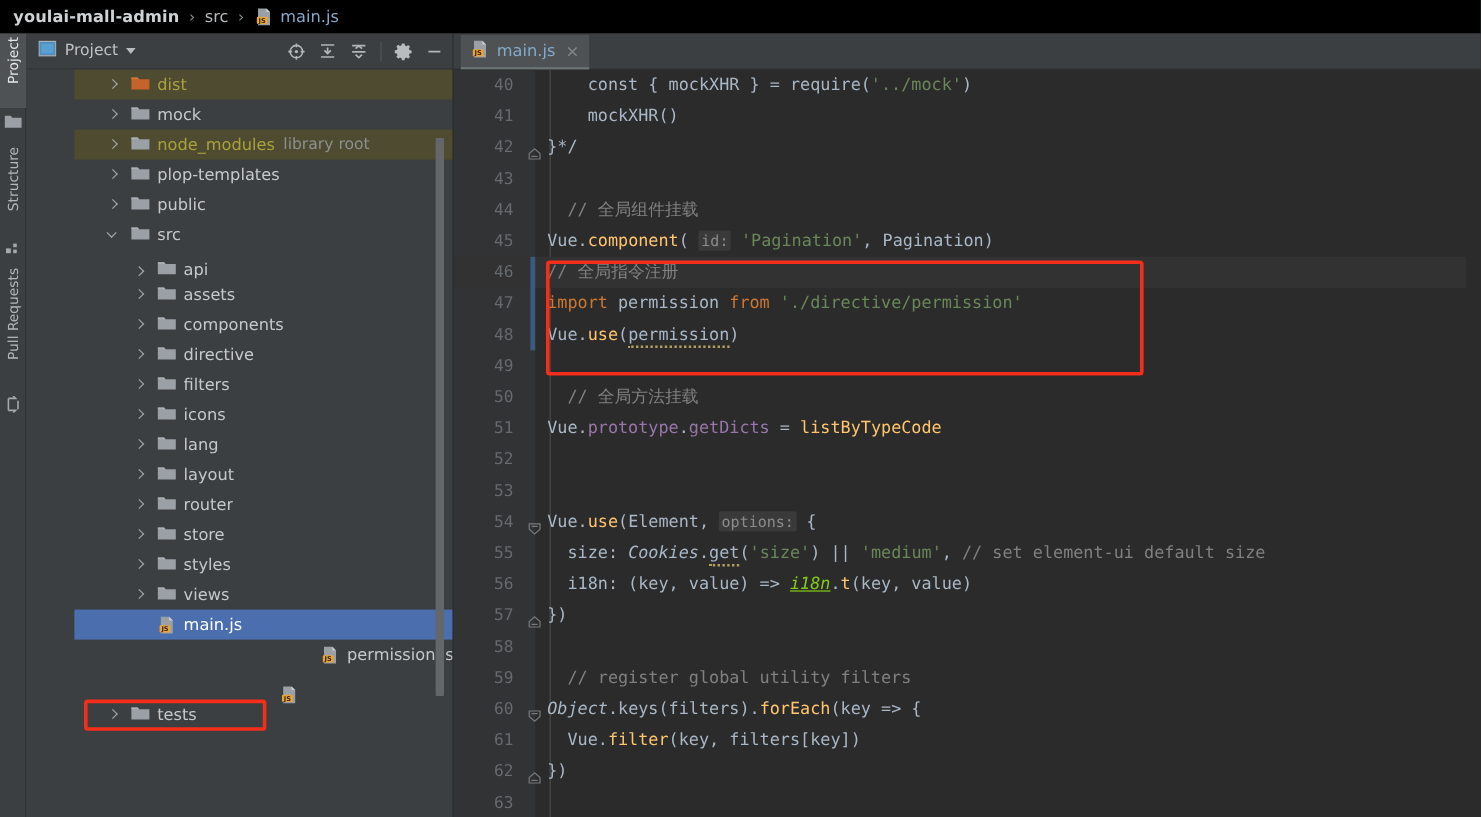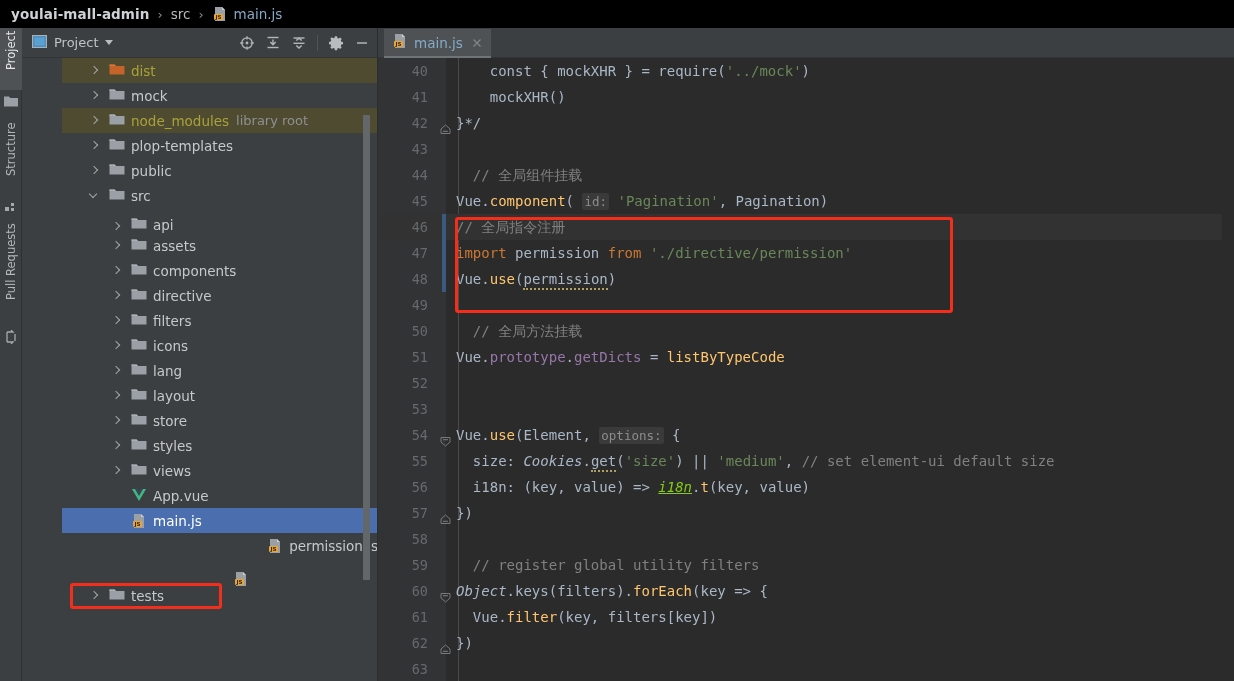--- a/index.html
+++ b/index.html
@@ -369,45 +369,45 @@
                 <path d="M0.5 1.5h5.2l1.3 1.6H0.5z" fill="#aab0b6"></path>
               </svg></span>
             <span class="lbl">layout</span>
           </div>
           <div class="row" style="padding-left: 48px;">
             <span class="arrow " style="margin-right: 8px;"></span>
             <span class="ficon"><svg width="16" height="13" viewBox="0 0 16 13">
                 <path d="M0.5 1.5h5.2l1.3 1.6H15.5v8.4H0.5z" fill="#9aa0a6"></path>
                 <path d="M0.5 1.5h5.2l1.3 1.6H0.5z" fill="#aab0b6"></path>
               </svg></span>
+            <span class="lbl">router</span>
+          </div>
+          <div class="row" style="padding-left: 48px;">
+            <span class="arrow " style="margin-right: 8px;"></span>
+            <span class="ficon"><svg width="16" height="13" viewBox="0 0 16 13">
+                <path d="M0.5 1.5h5.2l1.3 1.6H15.5v8.4H0.5z" fill="#9aa0a6"></path>
+                <path d="M0.5 1.5h5.2l1.3 1.6H0.5z" fill="#aab0b6"></path>
+              </svg></span>
             <span class="lbl">store</span>
           </div>
           <div class="row" style="padding-left: 48px;">
             <span class="arrow " style="margin-right: 8px;"></span>
             <span class="ficon"><svg width="16" height="13" viewBox="0 0 16 13">
                 <path d="M0.5 1.5h5.2l1.3 1.6H15.5v8.4H0.5z" fill="#9aa0a6"></path>
                 <path d="M0.5 1.5h5.2l1.3 1.6H0.5z" fill="#aab0b6"></path>
               </svg></span>
             <span class="lbl">styles</span>
           </div>
           <div class="row" style="padding-left: 48px;">
             <span class="arrow " style="margin-right: 8px;"></span>
             <span class="ficon"><svg width="16" height="13" viewBox="0 0 16 13">
                 <path d="M0.5 1.5h5.2l1.3 1.6H15.5v8.4H0.5z" fill="#9aa0a6"></path>
                 <path d="M0.5 1.5h5.2l1.3 1.6H0.5z" fill="#aab0b6"></path>
               </svg></span>
             <span class="lbl">views</span>
-          </div>
-          <div class="row" style="padding-left: 48px;">
-            <span class="arrow none" style="margin-right: 8px;"></span>
-            <span class="ficon"><svg width="16" height="14" viewBox="0 0 16 14">
-                <path d="M1 1h3l4 7 4-7h3L8 13z" fill="#41b883"></path>
-                <path d="M4.6 1h2.2L8 3.2 9.2 1h2.2L8 6.6z" fill="#35495e"></path>
-              </svg></span>
-            <span class="lbl">App.vue</span>
           </div>
           <div class="row sel" style="padding-left: 48px;">
             <span class="arrow none" style="margin-right: 8px;"></span>
             <span class="ficon"><svg width="16" height="16" viewBox="0 0 16 16">
                 <path d="M3 1h7l3 3v11H3z" fill="#9aa0a6"></path>
                 <path d="M10 1l3 3h-3z" fill="#c9ced3"></path>
                 <rect x="2" y="8" width="9" height="6" rx="1" fill="#e8a33d"></rect>
                 <text x="6.5" y="12.8" font-family="DejaVu Sans" font-size="5.5" font-weight="bold" fill="#3a2a07" text-anchor="middle">JS</text>
               </svg></span>
             <span class="lbl">main.js</span>

